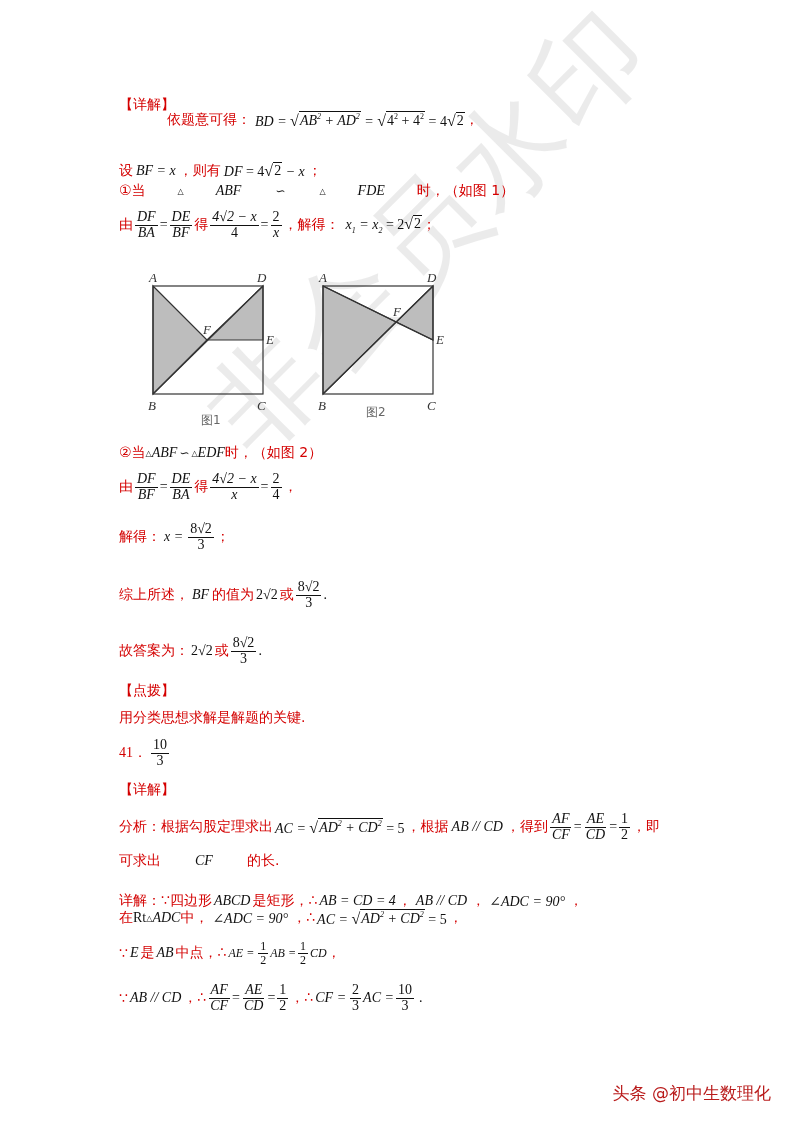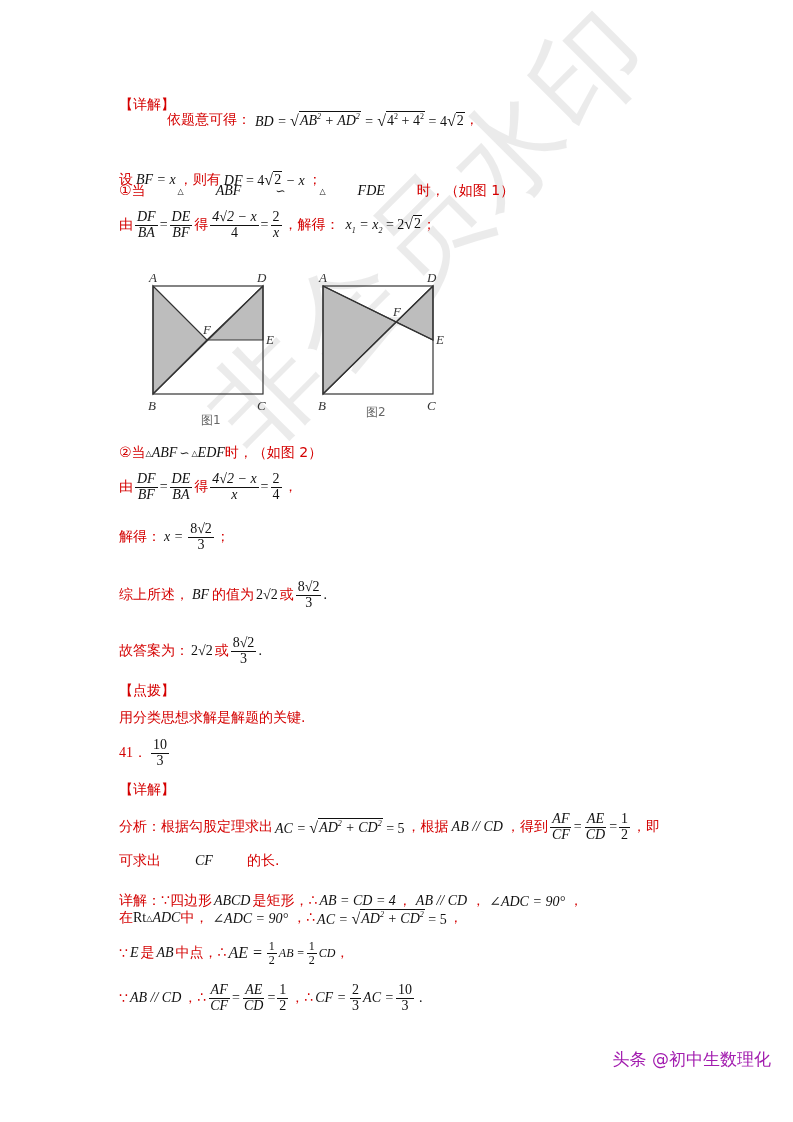--- a/index.html
+++ b/index.html
@@ -22,22 +22,22 @@
   sup { font-size:8px; }
   sub { font-size:8px; }
   .fig-wrap { position:absolute; top:268px; left:143px; width:310px; height:165px; }
   .fig-cap { font-family:"DejaVu Sans","Liberation Sans",sans-serif; font-size:12px; color:#666; position:absolute; }
   .watermark {
     position:absolute; left:175px; top:380px; font-family:"DejaVu Sans","Liberation Sans",sans-serif;
     font-size:110px; color:rgba(0,0,0,0.08); transform:rotate(-45deg); transform-origin:left top;
     white-space:nowrap; pointer-events:none; letter-spacing:4px;
   }
   .footer-brand {
-    position:absolute; right:22px; top:1048px;
-    font-family:"DejaVu Sans","Liberation Sans",sans-serif; font-size:17px; color:#a21caf;
+    position:absolute; right:22px; top:1082px;
+    font-family:"DejaVu Sans","Liberation Sans",sans-serif; font-size:17px; color:#b91c1c;
     text-shadow: 0 0 2px #fff, 0 0 2px #fff;
   }
   .sim { font-size:12px; color:#111; font-style:normal; }
   .tri { font-size:8px; color:#111; font-style:normal; }
 </style>
 </head>
 <body>
 
 <div class="watermark">非会员水印</div>
 
@@ -58,21 +58,21 @@
       </span> <span class="mn">= 4</span><span class="sqrt">
         <span class="rad">√</span>
         <span class="under mn">2</span>
       </span>
   </span>
   <span class="cn">，</span>
 </div>
 
 <div class="line" style="top:155px;">
   <span class="cn">设</span>
-  <span class="m" style="margin:17px 3px;">BF = x</span>
+  <span class="m" style="margin:8px 3px;">BF = x</span>
   <span class="cn">，则有</span>
   <span class="m" style="margin:0 3px;">DF <span class="mn">= 4</span><span class="sqrt">
         <span class="rad mn">√</span>
         <span class="under mn">2</span>
       </span> − x</span>
   <span class="cn">；</span>
 </div>
 
 <div class="line" style="top:182px;gap:32px;">
   <span class="cn">①当</span>
@@ -289,21 +289,21 @@
       </span> <span class="mn">= 5</span></span>
   <span class="cn">，</span>
 </div>
 
 <div class="line" style="top:940px;">
   <span class="cn">∵</span>
   <span class="m" style="margin:0 2px;">E</span>
   <span class="cn">是</span>
   <span class="m" style="margin:0 2px;">AB</span>
   <span class="cn">中点，∴</span>
-  <span class="m" style="font-size:16px; margin:0 2px;">AE =</span>
+  <span class="m" style="font-size:12px; margin:0 2px;">AE =</span>
   <span class="frac mn" style="font-size:12px;">
       <span class="num">1</span>
       <span class="den">2</span>
     </span>
   <span class="m" style="font-size:12px;">AB =</span>
   <span class="frac mn" style="font-size:12px;">
       <span class="num">1</span>
       <span class="den">2</span>
     </span>
   <span class="m" style="font-size:12px;">CD</span>

